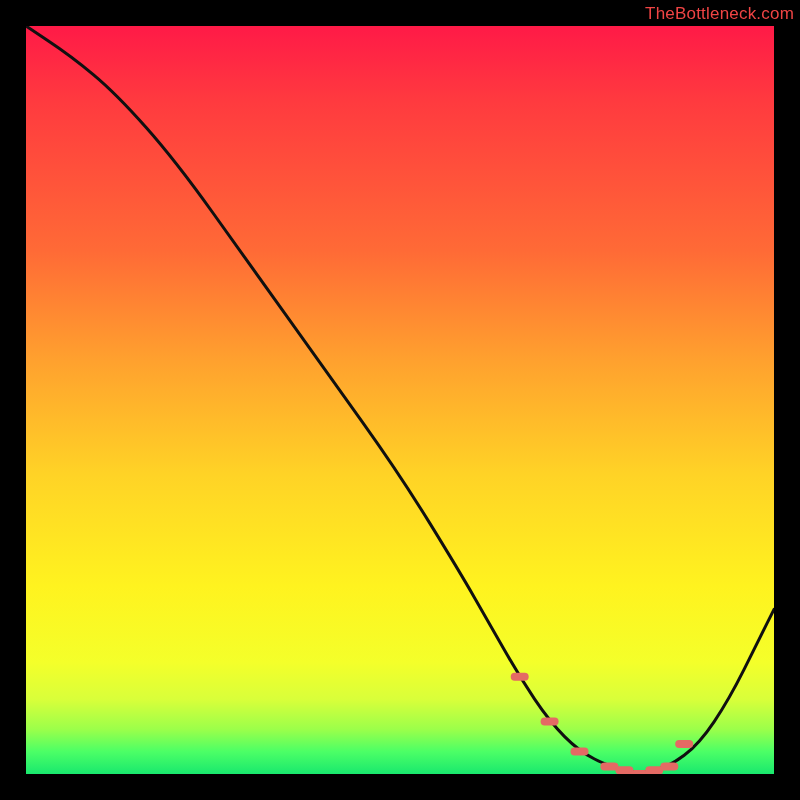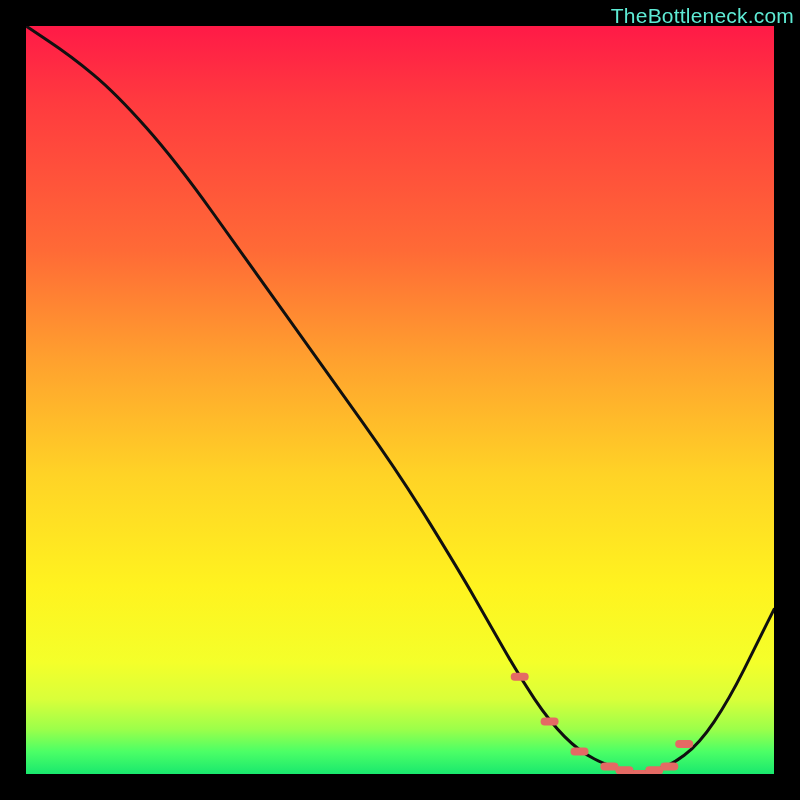--- a/index.html
+++ b/index.html
@@ -38,22 +38,22 @@
       #d9ff3a 90%,
       #9cff4a 94%,
       #4cff66 97%,
       #19e86e 100%
     );
   }
   .watermark {
     position: absolute;
     top: 4px;
     right: 6px;
-    color: #5eead4;
-    font-size: 21px;
+    color: #ef4444;
+    font-size: 17px;
     font-weight: 500;
     letter-spacing: 0.2px;
     z-index: 10;
   }
   svg.curve {
     position: absolute;
     left: 0;
     top: 0;
     width: 748px;
     height: 748px;

